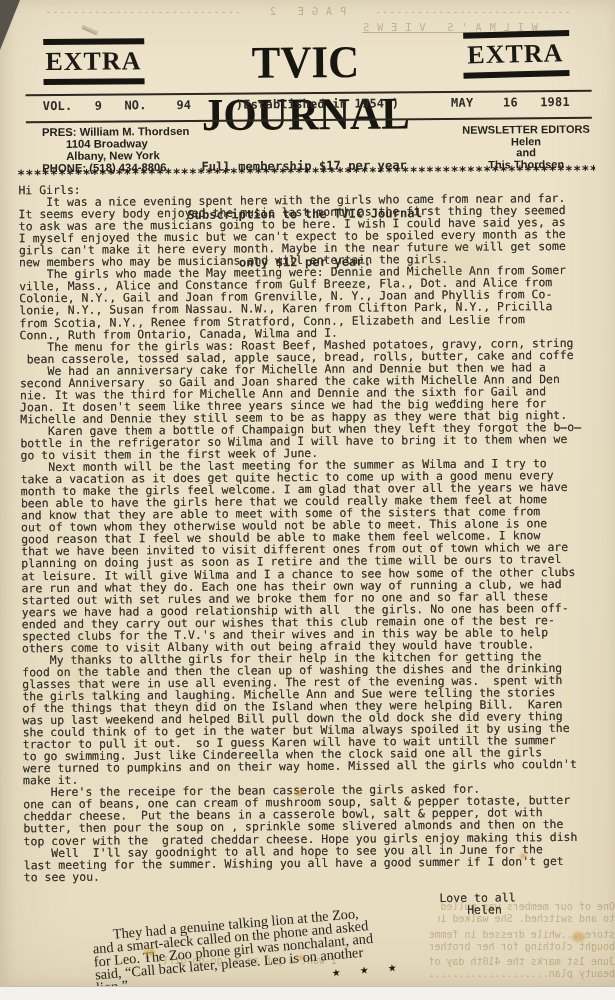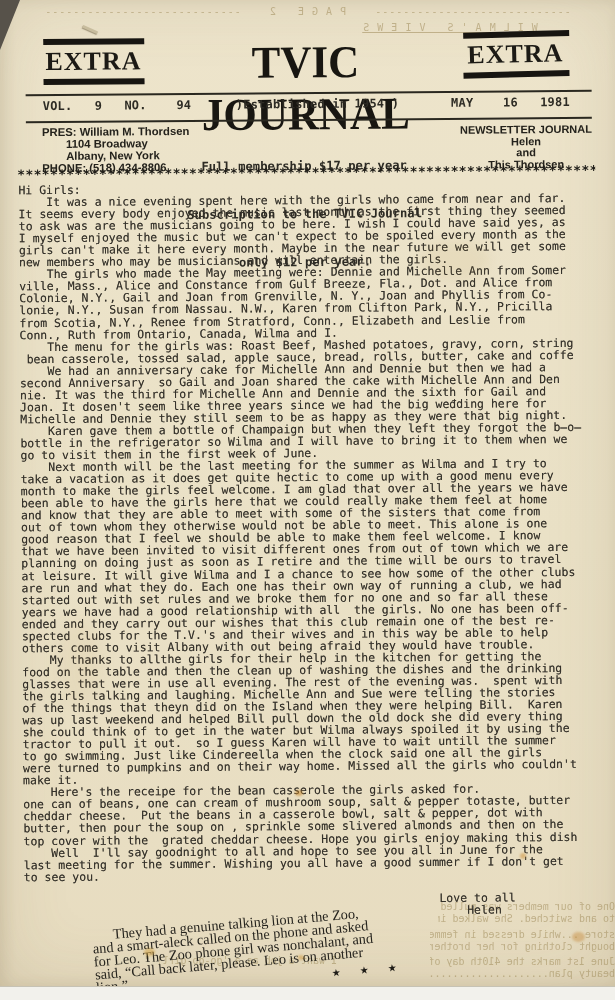--- a/index.html
+++ b/index.html
@@ -112,21 +112,21 @@
       <div>PHONE: (518) 434-8806</div>
     </div>
 
     <div class="info-center">
       <div>Full membership $17 per year</div>
       <div>Subscription to the TVIC Journal</div>
       <div>only $12 per year.</div>
     </div>
 
     <div class="info-right">
-      <div>NEWSLETTER JOURNAL</div>
+      <div>NEWSLETTER EDITORS</div>
       <div>Helen</div>
       <div>and</div>
       <div>This Thordsen</div>
     </div>
 
     <div class="stars-row">**********************************************************************************</div>
 
     <pre class="letter">Hi Girls:
     It was a nice evening spent here with the girls who came from near and far.
 It seems every body enjoyed the music last month as the first thing they seemed

